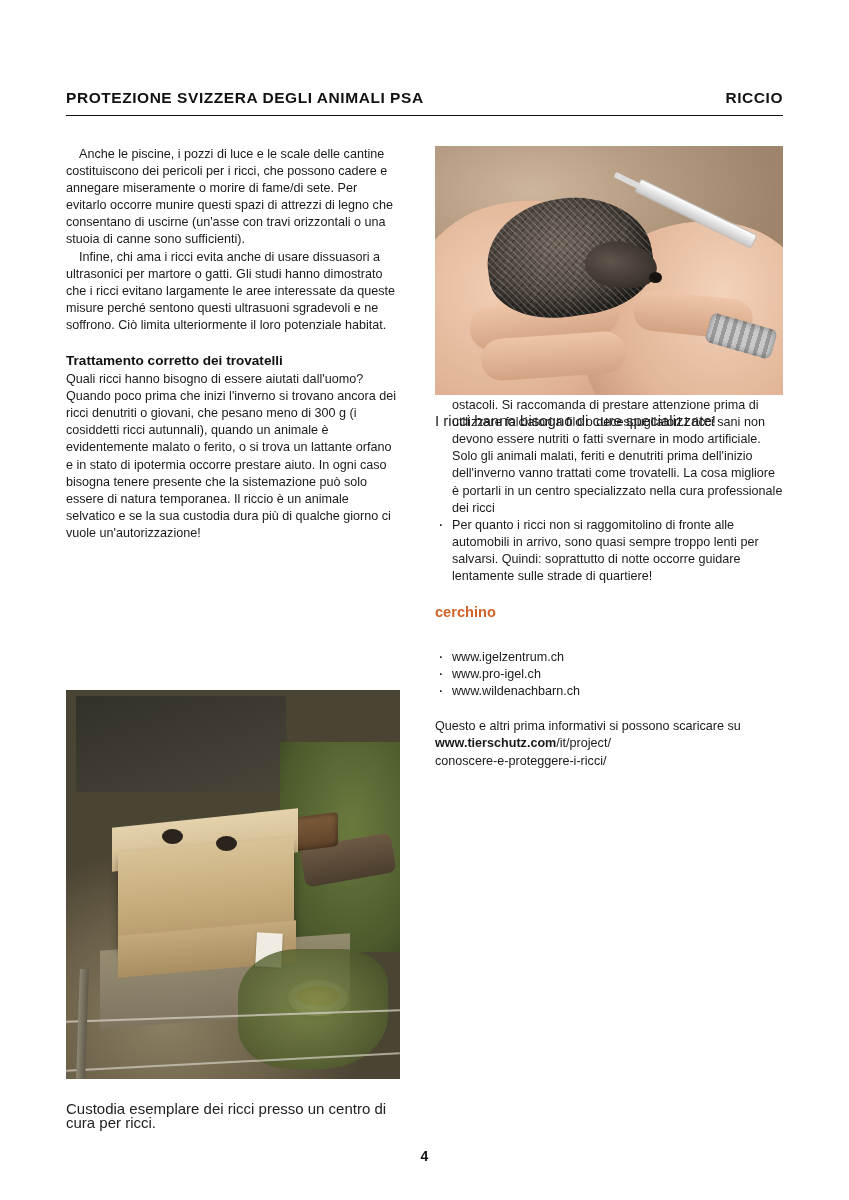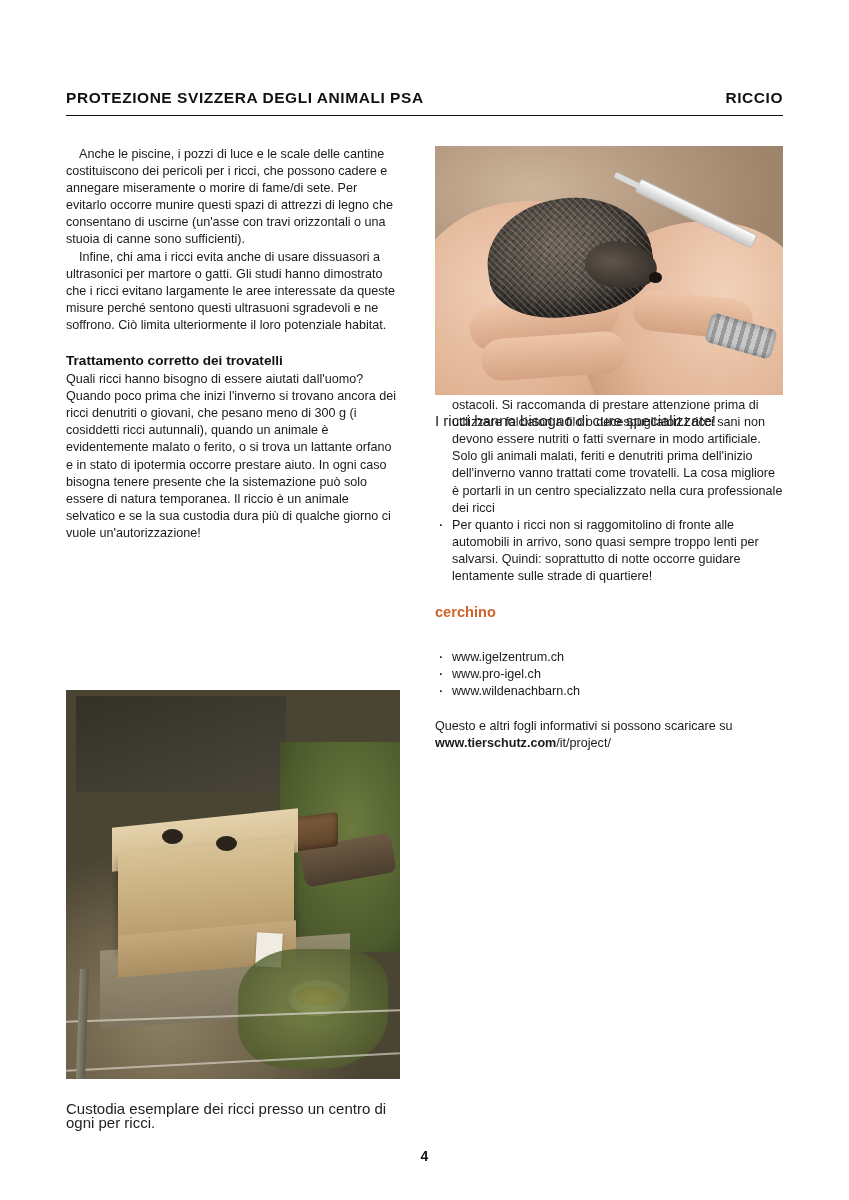--- a/index.html
+++ b/index.html
@@ -410,21 +410,22 @@
 
     <h2 class="sub-accent">cerchino</h2>
     <ul class="bullets">
       <li>www.igelzentrum.ch</li>
       <li>www.pro-igel.ch</li>
       <li>www.wildenachbarn.ch</li>
     </ul>
 
     <div class="sub-spacer"></div>
 
-    <p class="body"><span>Questo e altri fogli informativi si possono scaricare su </span><span class="bold-inline">www.tierschutz.com</span><span>/it/project/</span></p>
+    <p class="body"><span>Questo e altri prima informativi si possono scaricare su </span><span class="bold-inline">www.tierschutz.com</span><span>/it/project/</span></p>
+    <p class="body">conoscere-e-proteggere-i-ricci/</p>
   </div>
 
   <div class="photo-hedgehog figure">
     <div class="hh-bg"></div>
     <div class="hh-hand-l"></div>
     <div class="hh-hand-r"></div>
     <div class="hh-finger hh-f1"></div>
     <div class="hh-finger hh-f2"></div>
     <div class="hh-finger hh-f3"></div>
     <div class="hh-body">
@@ -454,17 +455,17 @@
     <div class="ph-box-front"></div>
     <div class="ph-paper"></div>
     <div class="ph-bowl"></div>
     <div class="ph-green2"></div>
     <div class="ph-wire"></div>
     <div class="ph-wire2"></div>
     <div class="ph-post"></div>
 
   </div>
   <div class="cap-house">
-    <div class="caption">Custodia esemplare dei ricci presso un centro di ogni per ricci.</div>
+    <div class="caption">Custodia esemplare dei ricci presso un centro di cura per ricci.</div>
   </div>
 
   <div class="page-number">4</div>
 </div>
 
 </body></html>

